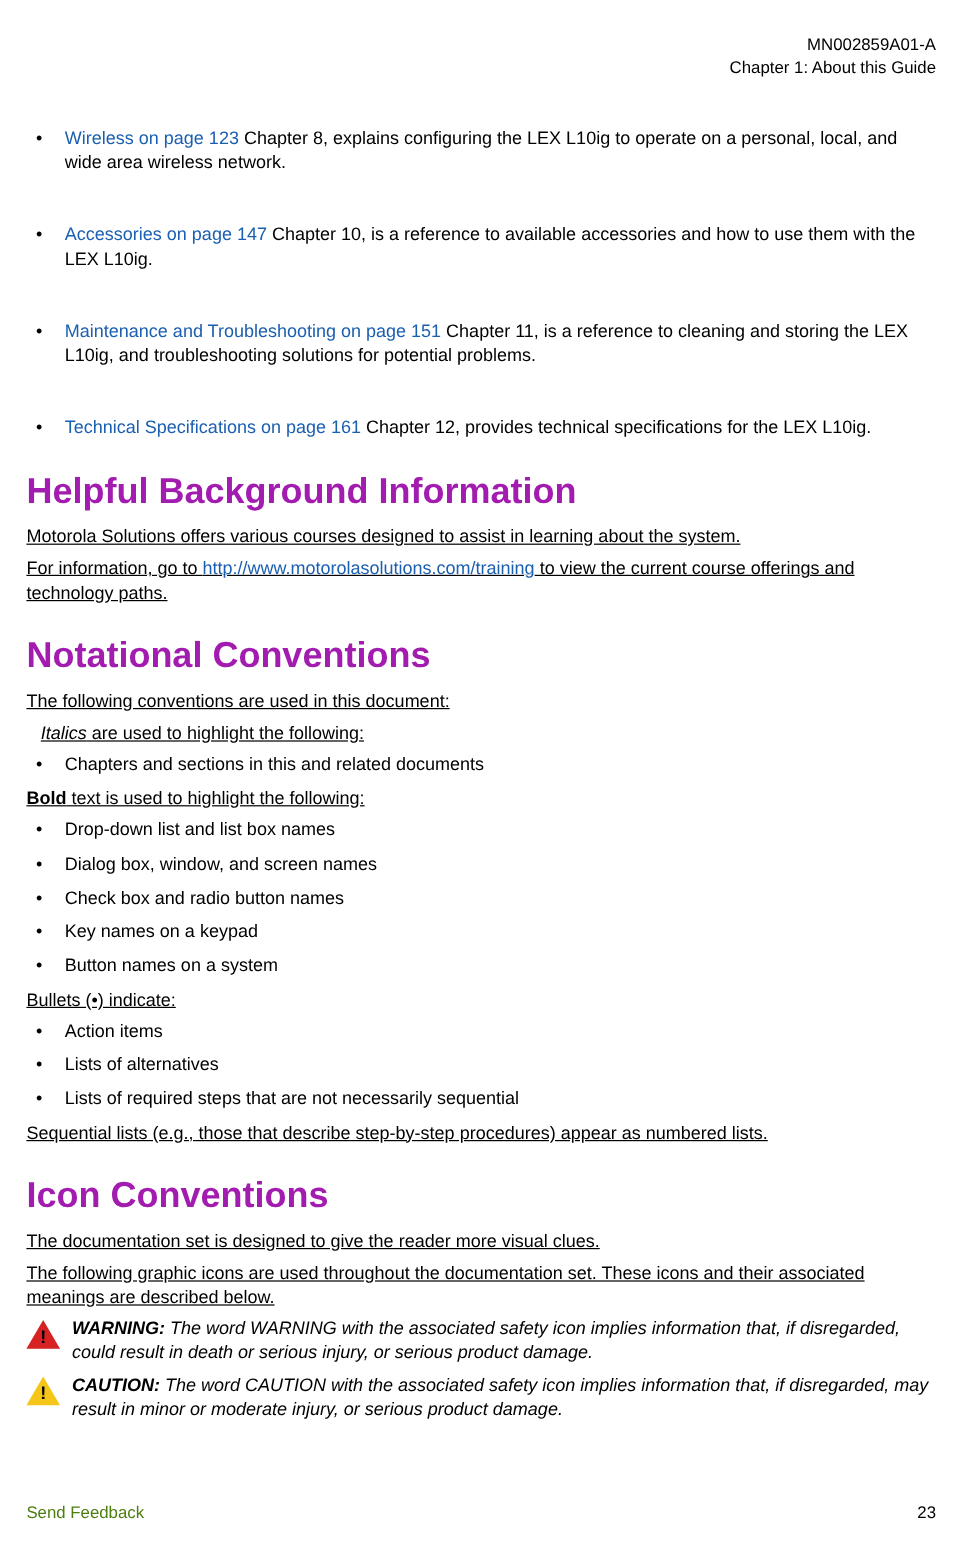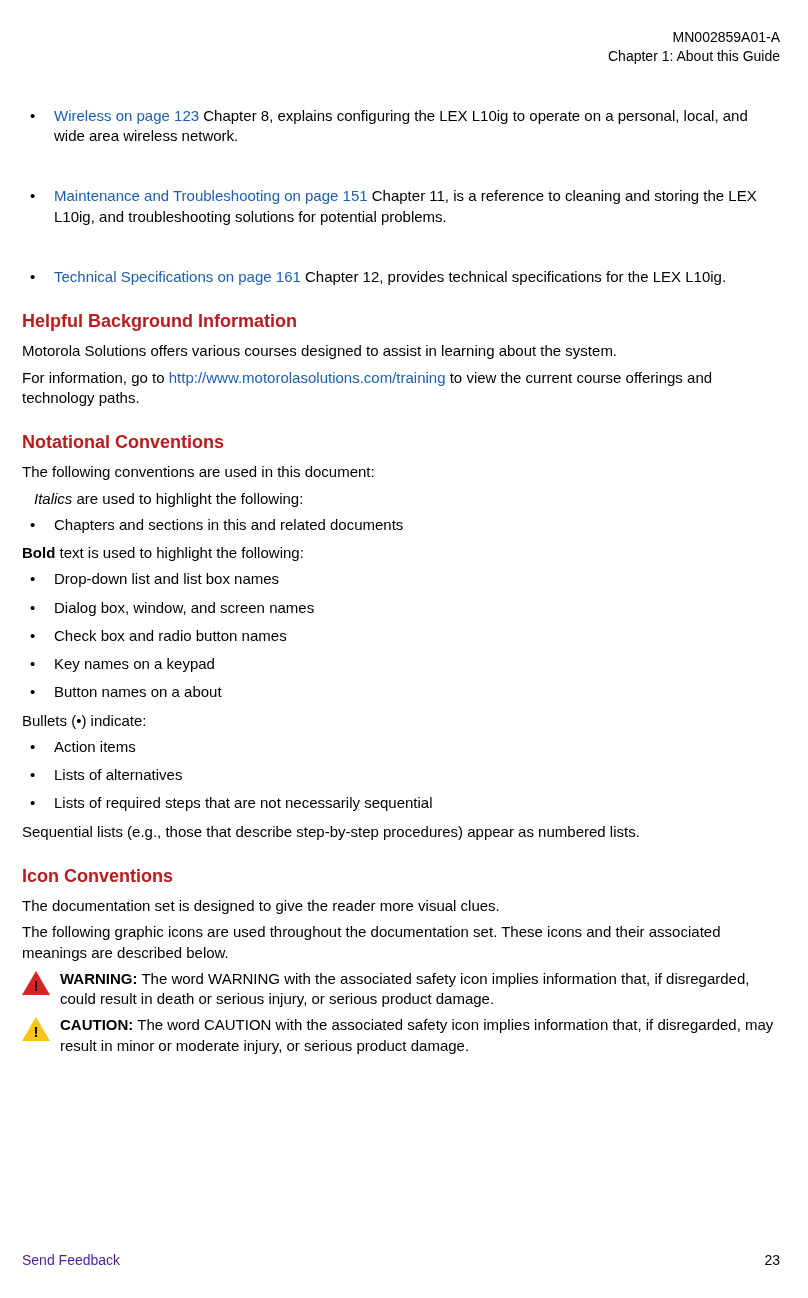--- a/index.html
+++ b/index.html
@@ -14,27 +14,27 @@
       position: relative;
       padding: 28px 28px 0 22px;
     }
     .header-meta {
       text-align: right;
       font-size: 14px;
       margin-bottom: 6px;
     }
     .link { color: #1b5fb0; }
     h2 {
-      color: #b91c1c;
-      font-size: 18px;
+      color: #a21caf;
+      font-size: 30px;
       font-weight: bold;
       margin-top: 22px;
       margin-bottom: 8px;
     }
-    p { margin-bottom: 6px; }
+    p { margin-bottom: 6px; text-decoration: underline; }
     ul { list-style: none; margin-bottom: 6px; }
     ul.top > li {
       position: relative;
       padding-left: 32px;
       margin-bottom: 10px;
       margin-top: 40px;
     }
     ul.top > li::before {
       content: "•";
       position: absolute;
@@ -53,21 +53,21 @@
       top: 0;
     }
     .italic { font-style: italic; margin-left: 12px; }
     .bold { font-weight: bold; text-align: center; }
     .icon-block {
       display: flex;
       gap: 10px;
       margin-bottom: 6px;
     }
     .icon-block .icon-cell { flex: 0 0 28px; }
-    .icon-block .text-cell { flex: 1; }
+    .icon-block .text-cell { flex: 1; font-style: italic; }
     .tri {
       width: 0; height: 0;
       border-left: 14px solid transparent;
       border-right: 14px solid transparent;
       position: relative;
       margin-top: 2px;
     }
     .tri-red { border-bottom: 24px solid #d62222; }
     .tri-yellow { border-bottom: 24px solid #f5c518; }
     .tri .bang {
@@ -82,32 +82,33 @@
     }
     .footer {
       position: absolute;
       bottom: 28px;
       left: 22px;
       right: 28px;
       display: flex;
       justify-content: space-between;
       font-size: 14px;
     }
-    .footer .sf { color: #4c1d95; }
+    .footer .sf { color: #4d7c0f; }
   </style>
 </head>
 <body>
 
 <div class="header-meta">
   <div>MN002859A01-A</div>
   <div>Chapter 1:  About this Guide</div>
 </div>
 
 <ul class="top">
   <li><span class="link">Wireless on page 123</span><span> Chapter 8, explains configuring the LEX L10ig to operate on a personal, local, and wide area wireless network.</span></li>
+  <li><span class="link">Accessories on page 147</span><span> Chapter 10, is a reference to available accessories and how to use them with the LEX L10ig.</span></li>
   <li><span class="link">Maintenance and Troubleshooting on page 151</span><span> Chapter 11, is a reference to cleaning and storing the LEX L10ig, and troubleshooting solutions for potential problems.</span></li>
   <li><span class="link">Technical Specifications on page 161</span><span> Chapter 12, provides technical specifications for the LEX L10ig.</span></li>
 </ul>
 
 <h2>Helpful Background Information</h2>
 <p>Motorola Solutions offers various courses designed to assist in learning about the system.</p>
 <p>
   <span>For information, go to </span><span class="link">http://www.motorolasolutions.com/training</span><span> to view the current course offerings and technology paths.</span>
 </p>
 
@@ -116,21 +117,21 @@
 <p><span class="italic">Italics</span><span> are used to highlight the following:</span></p>
 <ul class="sub">
   <li>Chapters and sections in this and related documents</li>
 </ul>
 <p><span class="bold">Bold</span><span> text is used to highlight the following:</span></p>
 <ul class="sub">
   <li>Drop-down list and list box names</li>
   <li>Dialog box, window, and screen names</li>
   <li>Check box and radio button names</li>
   <li>Key names on a keypad</li>
-  <li>Button names on a about</li>
+  <li>Button names on a system</li>
 </ul>
 <p>Bullets (•) indicate:</p>
 <ul class="sub">
   <li>Action items</li>
   <li>Lists of alternatives</li>
   <li>Lists of required steps that are not necessarily sequential</li>
 </ul>
 <p>Sequential lists (e.g., those that describe step-by-step procedures) appear as numbered lists.</p>
 
 <h2>Icon Conventions</h2>

